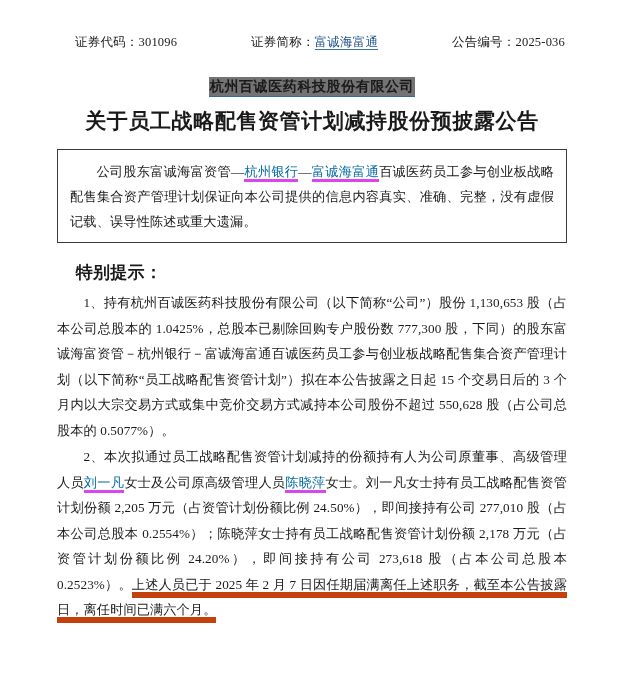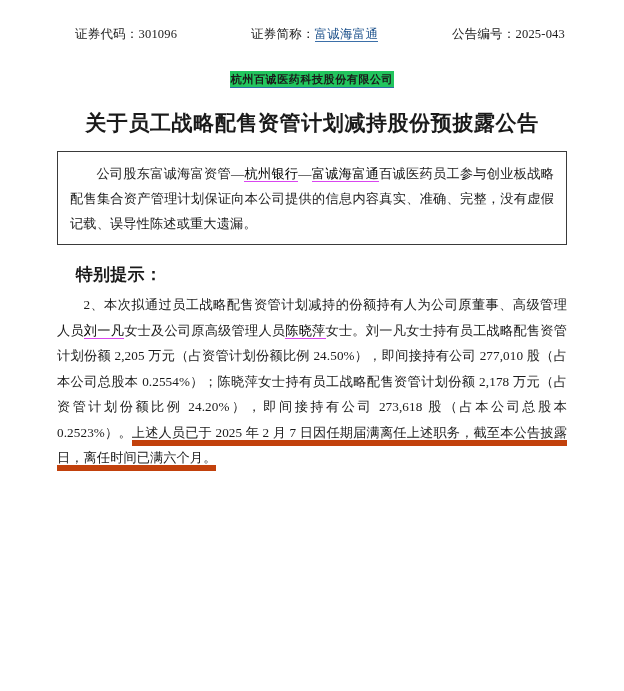--- a/index.html
+++ b/index.html
@@ -11,21 +11,21 @@
     width: 624px;
     height: 691px;
     font-family: "Liberation Serif", "DejaVu Serif", serif;
     color: #1a1a1a;
     overflow: hidden;
   }
   .page {
     width: 624px;
     height: 691px;
     box-sizing: border-box;
-    padding: 26px 57px 0 57px;
+    padding: 34px 57px 0 57px;
     position: relative;
   }
 
   
   .header-row {
     display: flex;
     justify-content: space-between;
     align-items: baseline;
     font-size: 12.5px;
     letter-spacing: 0.2px;
@@ -40,28 +40,28 @@
     border-bottom: 1px solid #3b6fa8;
     padding-bottom: 0px;
   }
 
   
   .title-wrap {
     text-align: center;
     margin-bottom: 14px;
   }
   .title-line1 {
-    font-size: 11px;
+    font-size: 14px;
     font-weight: bold;
     letter-spacing: 0.6px;
     display: inline-block;
-    background: #22c55e;
+    background: #737373;
     border-bottom: 1.6px solid #2e6ca4;
     padding: 1px 1px 0 1px;
-    margin-bottom: 21px;
+    margin-bottom: 10px;
   }
   .title-line2 {
     font-size: 21px;
     font-weight: bold;
     letter-spacing: 0.6px;
     display: block;
   }
 
   
   .statement-box {
@@ -93,52 +93,53 @@
   .body-p {
     margin: 0 0 1px 0;
     font-size: 13.2px;
     line-height: 25.5px;
     letter-spacing: 0.1px;
     text-indent: 2em;
     text-align: justify;
     text-justify: inter-ideograph;
   }
   .u-blue {
-    color: #000000;
-    border-bottom: 1px solid #d946ef;
+    color: #0369a1;
+    border-bottom: 3px solid #d946ef;
   }
   .u-dark {
     border-bottom: 6px solid #c2410c;
   }
 </style>
 </head>
 <body>
 
 <div class="page">
 
   <div class="header-row">
     <div class="header-cell">
       <span>证券代码：</span><span>301096</span>
     </div>
     <div class="header-cell">
       <span>证券简称：</span><span class="hl-link">富诚海富通</span>
     </div>
     <div class="header-cell">
-      <span>公告编号：</span><span>2025-043</span>
+      <span>公告编号：</span><span>2025-036</span>
     </div>
   </div>
 
   <div class="title-wrap">
     <span class="title-line1">杭州百诚医药科技股份有限公司</span>
     <span class="title-line2">关于员工战略配售资管计划减持股份预披露公告</span>
   </div>
 
   <div class="statement-box">
     <p><span>公司股东富诚海富资管—</span><span class="u-blue">杭州银行</span><span>—</span><span class="u-blue">富诚海富通</span><span>百诚医药员工参与创业板战略配售集合资产管理计划保证向本公司提供的信息内容真实、准确、完整，没有虚假记载、误导性陈述或重大遗漏。</span></p>
   </div>
 
   <div class="special-heading">特别提示：</div>
 
+  <p class="body-p">1、持有杭州百诚医药科技股份有限公司（以下简称“公司”）股份 1,130,653 股（占本公司总股本的 1.0425%，总股本已剔除回购专户股份数 777,300 股，下同）的股东富诚海富资管－杭州银行－富诚海富通百诚医药员工参与创业板战略配售集合资产管理计划（以下简称“员工战略配售资管计划”）拟在本公告披露之日起 15 个交易日后的 3 个月内以大宗交易方式或集中竞价交易方式减持本公司股份不超过 550,628 股（占公司总股本的 0.5077%）。</p>
 
   <p class="body-p"><span>2、本次拟通过员工战略配售资管计划减持的份额持有人为公司原董事、高级管理人员</span><span class="u-blue">刘一凡</span><span>女士及公司原高级管理人员</span><span class="u-blue">陈晓萍</span><span>女士。刘一凡女士持有员工战略配售资管计划份额 2,205 万元（占资管计划份额比例 24.50%），即间接持有公司 277,010 股（占本公司总股本 0.2554%）；陈晓萍女士持有员工战略配售资管计划份额 2,178 万元（占资管计划份额比例 24.20%），即间接持有公司 273,618 股（占本公司总股本 0.2523%）。</span><span class="u-dark">上述人员已于 2025 年 2 月 7 日因任期届满离任上述职务，截至本公告披露日，离任时间已满六个月。</span></p>
 
 
 </div>
 
 </body></html>

